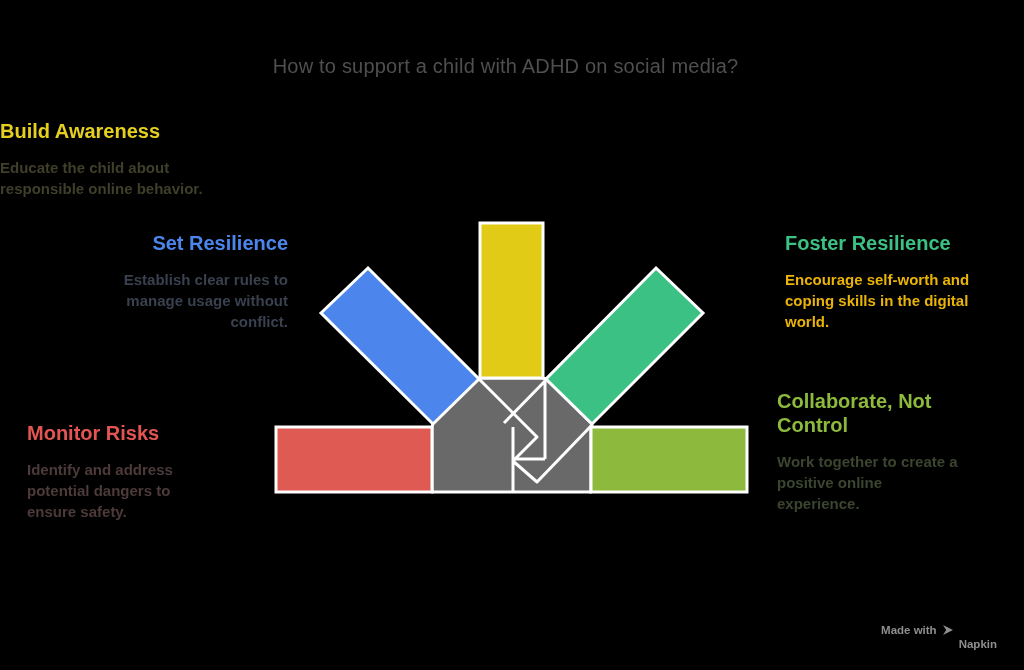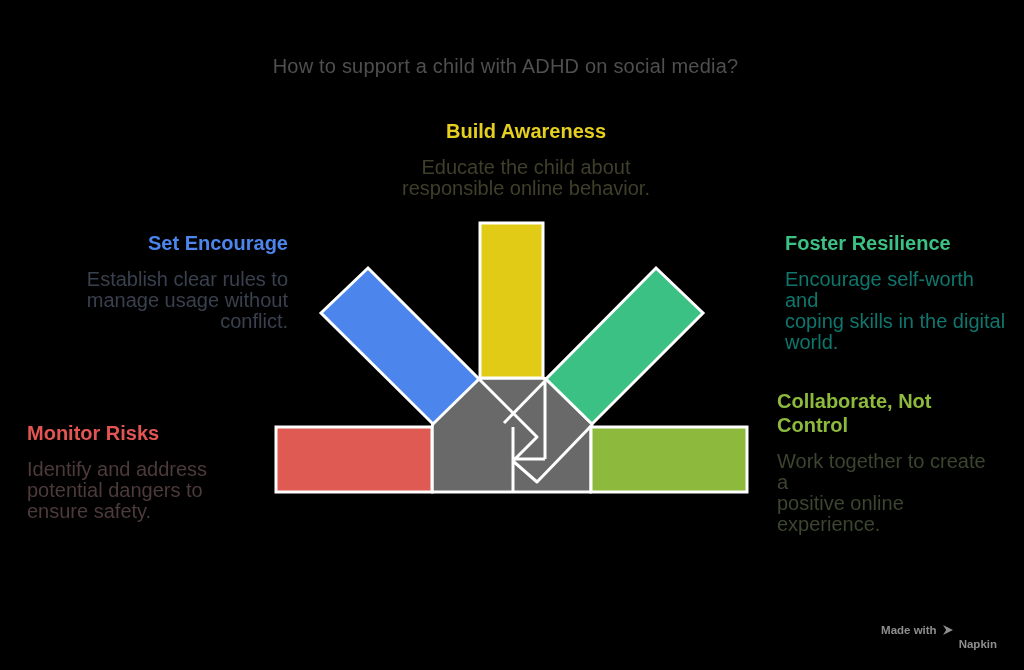--- a/index.html
+++ b/index.html
@@ -3,22 +3,22 @@
 <meta charset="utf-8">
 <style>
   html,body{margin:0;padding:0;background:#000;}
   body{width:1024px;height:670px;overflow:hidden;font-family:"Liberation Sans",sans-serif;}
   .stage{position:relative;width:1024px;height:670px;background:#000;}
   .title{position:absolute;top:55px;left:0;right:13px;text-align:center;
          font-size:20px;font-weight:500;letter-spacing:.2px;}
   .diagram-svg{position:absolute;left:0;top:0;}
   .section{position:absolute;}
   .section .h{font-size:20px;font-weight:700;line-height:24px;white-space:pre-line;}
-  .section .b{margin-top:14px;font-size:20px;font-weight:400;line-height:21px;white-space:pre-line;}
-  .sec-build{left:0;right:0;top:119px;text-align:center;padding-left:28px;}
+  .section .b{margin-top:14px;font-size:15px;font-weight:700;line-height:21px;white-space:pre-line;}
+  .sec-build{left:0;right:0;top:119px;text-align:left;}
   .sec-boundaries{right:736px;top:231px;width:240px;text-align:right;}
   .sec-resilience{left:737px;top:231px;width:225px;text-align:left;margin-left:48px;}
   .sec-risks{right:777px;top:421px;width:220px;text-align:left;}
   .sec-collaborate{left:777px;top:389px;width:210px;text-align:left;}
   .watermark{position:absolute;right:27px;bottom:20px;display:flex;align-items:center;gap:5px;
              font-size:11.5px;font-weight:600;}
   .watermark .brand{font-weight:700;margin-top:28px;}
 </style>
 </head>
 <body>
@@ -40,29 +40,29 @@
     <polygon points="656,268 703,313 592,424 546,379" stroke="#FFFFFF" stroke-width="3" fill="#3BC183"></polygon>
   </svg>
 
   <div class="section sec-build">
     <div class="h" style="color: rgb(230, 208, 31);">Build Awareness</div>
     <div class="b" style="color: rgb(64, 63, 42);">Educate the child about
 responsible online behavior.</div>
   </div>
 
   <div class="section sec-boundaries">
-    <div class="h" style="color: rgb(76, 134, 236);">Set Encourage</div>
+    <div class="h" style="color: rgb(76, 134, 236);">Set Resilience</div>
     <div class="b" style="color: rgb(57, 64, 78);">Establish clear rules to
 manage usage without
 conflict.</div>
   </div>
 
   <div class="section sec-resilience">
     <div class="h" style="color: rgb(59, 193, 131);">Foster Resilience</div>
-    <div class="b" style="color: #0f766e;">Encourage self-worth and
+    <div class="b" style="color: #eab308;">Encourage self-worth and
 coping skills in the digital
 world.</div>
   </div>
 
   <div class="section sec-risks">
     <div class="h" style="color: rgb(227, 85, 82);">Monitor Risks</div>
     <div class="b" style="color: rgb(77, 58, 59);">Identify and address
 potential dangers to
 ensure safety.</div>
   </div>

